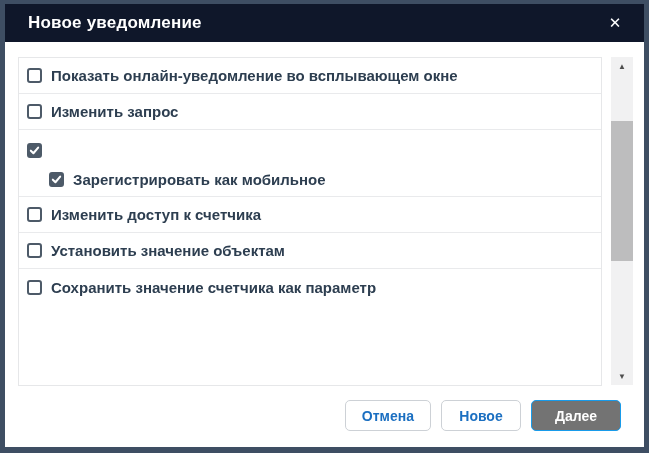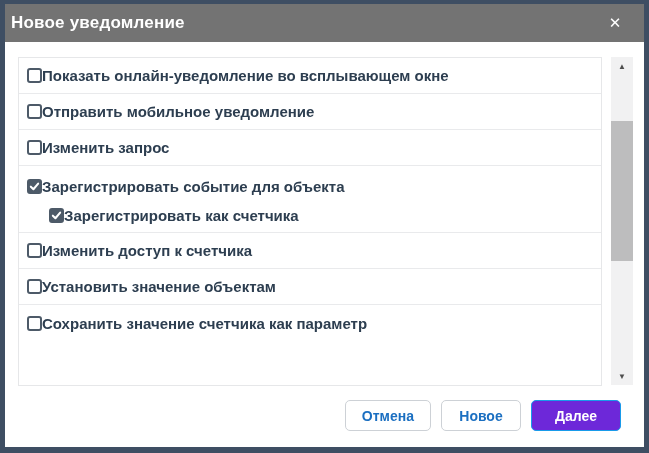--- a/index.html
+++ b/index.html
@@ -14,24 +14,24 @@
     border-left-width: 5px;
     border-right-width: 5px;
     border-bottom-width: 6px;
     display: flex; flex-direction: column;
     overflow: hidden;
   }
 
   
   .modal-header {
     height: 38px; flex: 0 0 38px;
-    background: #737373;
+    background: #0f172a;
     color: #ffffff;
     display: flex; align-items: center;
-    padding: 0 16px 0 6px;
+    padding: 0 16px 0 23px;
   }
   .modal-title { font-size: 17px; font-weight: bold; letter-spacing: .2px; }
   .close-btn {
     margin-left: auto;
     width: 26px; height: 26px;
     display: flex; align-items: center; justify-content: center;
     color: #ffffff; font-size: 15px; cursor: pointer;
   }
 
   
@@ -50,20 +50,21 @@
     height: 36px;
     display: flex; flex-direction: column; justify-content: center;
     border-bottom: 1px solid #E9EAEC;
     padding-left: 8px;
   }
   .row:last-child { border-bottom: none; text-align: right; }
   .row.group { height: 67px; justify-content: flex-start; padding-top: 6px; }
   .line { display: flex; align-items: center; min-height: 29px; }
   .line.sub { padding-left: 22px; }
   .row-label {
+    margin-left: 9px;
     font-size: 15px; font-weight: 600;
     color: #2D3E50;
     cursor: default;
     white-space: nowrap;
   }
   .cb {
     width: 15px; height: 15px; flex: 0 0 15px;
     border: 2px solid #4D5A68; border-radius: 3px;
     background: #fff;
     display: inline-flex; align-items: center; justify-content: center;
@@ -114,21 +115,21 @@
     border: 1px solid #CDD1D6;
     background: #ffffff;
     color: #1B6FC1;
     font-family: "Liberation Sans", sans-serif;
     font-size: 14px; font-weight: 600;
     padding: 0 16px;
     cursor: pointer;
   }
   .btn.primary {
     min-width: 90px;
-    background: #6d28d9;
+    background: #737373;
     border-color: #189BEA;
     color: #ffffff;
     text-align: center;
   }
 </style>
 </head>
 <body>
 
 <div class="frame">
 
@@ -144,45 +145,38 @@
       <div class="list">
           <div class="row">
             <div class="line">
               <span class="cb"></span>
               <span class="row-label">Показать онлайн-уведомление во всплывающем окне</span>
             </div>
           </div>
           <div class="row">
             <div class="line">
               <span class="cb"></span>
-              <span class="row-label">Отправить мобильное уведомление</span>
-            </div>
-          </div>
-          <div class="row">
-            <div class="line">
-              <span class="cb"></span>
               <span class="row-label">Изменить запрос</span>
             </div>
           </div>
           <div class="row group">
             <div class="line">
               <span class="cb on">
                 <svg viewBox="0 0 12 12" width="11" height="11" aria-hidden="true">
                   <path d="M2 6.2l2.8 2.8L10 2.8" stroke="#fff" stroke-width="2.2" fill="none" stroke-linecap="round" stroke-linejoin="round"></path>
                 </svg>
               </span>
-              <span class="row-label">Зарегистрировать событие для объекта</span>
             </div>
             <div class="line sub">
               <span class="cb on">
                 <svg viewBox="0 0 12 12" width="11" height="11" aria-hidden="true">
                   <path d="M2 6.2l2.8 2.8L10 2.8" stroke="#fff" stroke-width="2.2" fill="none" stroke-linecap="round" stroke-linejoin="round"></path>
                 </svg>
               </span>
-              <span class="row-label">Зарегистрировать как счетчика</span>
+              <span class="row-label">Зарегистрировать как мобильное</span>
             </div>
           </div>
           <div class="row">
             <div class="line">
               <span class="cb"></span>
               <span class="row-label">Изменить доступ к счетчика</span>
             </div>
           </div>
           <div class="row">
             <div class="line">

